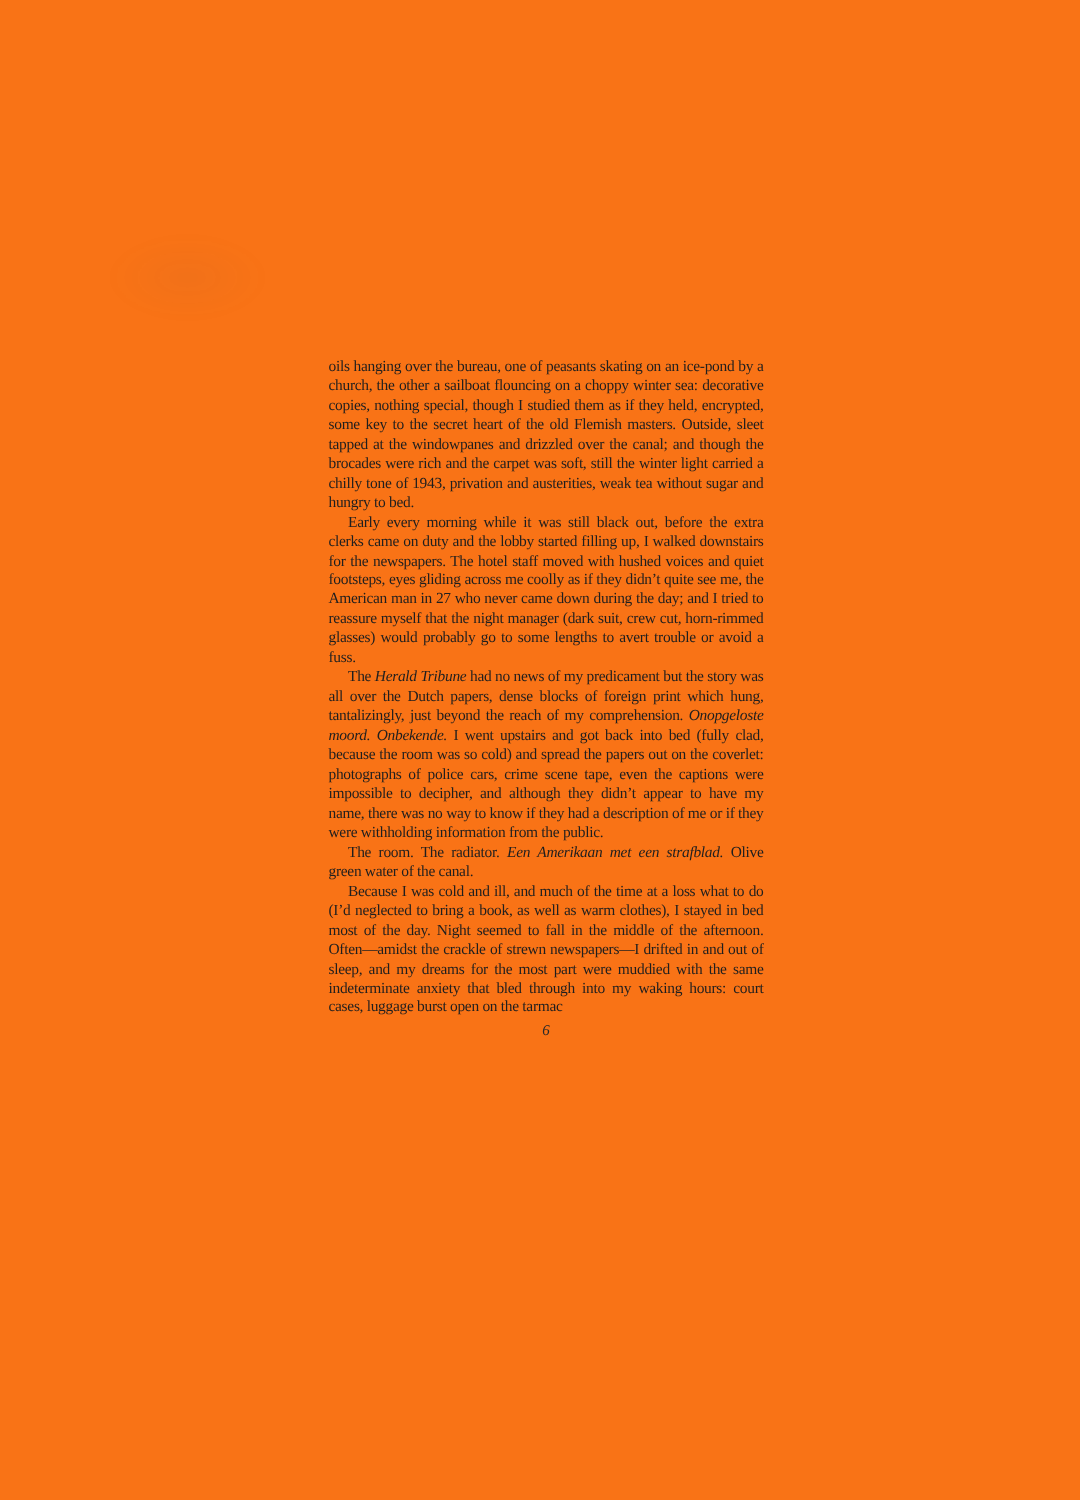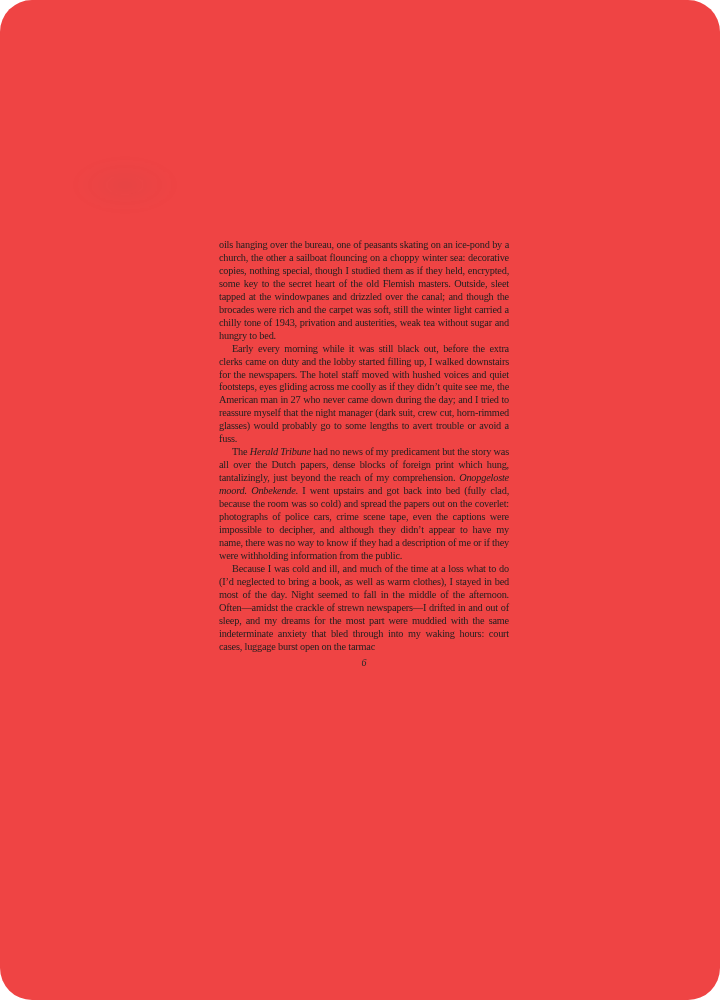--- a/index.html
+++ b/index.html
@@ -4,24 +4,23 @@
 <style>
   html, body {
     margin: 0;
     padding: 0;
     background: #ffffff;
   }
   .page {
     position: relative;
     width: 720px;
     height: 1000px;
-    background: #ef4444;
+    background: #f97316;
     overflow: hidden;
     font-family: "Liberation Serif", "DejaVu Serif", serif;
-    border-radius: 32px;
   }
   
   .smudge {
     position: absolute;
     left: 70px;
     top: 155px;
     width: 110px;
     height: 60px;
     background: radial-gradient(ellipse at center, rgba(90,90,90,0.045), rgba(90,90,90,0.0) 70%);
     filter: blur(2px);
@@ -62,17 +61,18 @@
 </head>
 <body>
 
 <div class="page">
   <div class="smudge"></div>
   <div class="text-block">
     <div>
         <p><span>oils hanging over the bureau, one of peasants skating on an ice-pond by a church, the other a sailboat flouncing on a choppy winter sea: decorative copies, nothing special, though I studied them as if they held, encrypted, some key to the secret heart of the old Flemish masters. Outside, sleet tapped at the windowpanes and drizzled over the canal; and though the brocades were rich and the carpet was soft, still the winter light carried a chilly tone of 1943, privation and austerities, weak tea without sugar and hungry to bed.</span></p>
         <p class="indent"><span>Early every morning while it was still black out, before the extra clerks came on duty and the lobby started filling up, I walked downstairs for the newspapers. The hotel staff moved with hushed voices and quiet footsteps, eyes gliding across me coolly as if they didn’t quite see me, the American man in 27 who never came down during the day; and I tried to reassure myself that the night manager (dark suit, crew cut, horn-rimmed glasses) would probably go to some lengths to avert trouble or avoid a fuss.</span></p>
         <p class="indent"><span>The </span><i>Herald Tribune</i><span> had no news of my predicament but the story was all over the Dutch papers, dense blocks of foreign print which hung, tantalizingly, just beyond the reach of my comprehension. </span><i>Onopgeloste moord. Onbekende.</i><span> I went upstairs and got back into bed (fully clad, because the room was so cold) and spread the papers out on the coverlet: photographs of police cars, crime scene tape, even the captions were impossible to decipher, and although they didn’t appear to have my name, there was no way to know if they had a description of me or if they were withholding information from the public.</span></p>
+        <p class="indent"><span>The room. The radiator. </span><i>Een Amerikaan met een strafblad.</i><span> Olive green water of the canal.</span></p>
         <p class="indent"><span>Because I was cold and ill, and much of the time at a loss what to do (I’d neglected to bring a book, as well as warm clothes), I stayed in bed most of the day. Night seemed to fall in the middle of the afternoon. Often—amidst the crackle of strewn newspapers—I drifted in and out of sleep, and my dreams for the most part were muddied with the same indeterminate anxiety that bled through into my waking hours: court cases, luggage burst open on the tarmac</span></p>
       </div>
     <div class="folio">6</div>
   </div>
 </div>
 
 </body></html>

